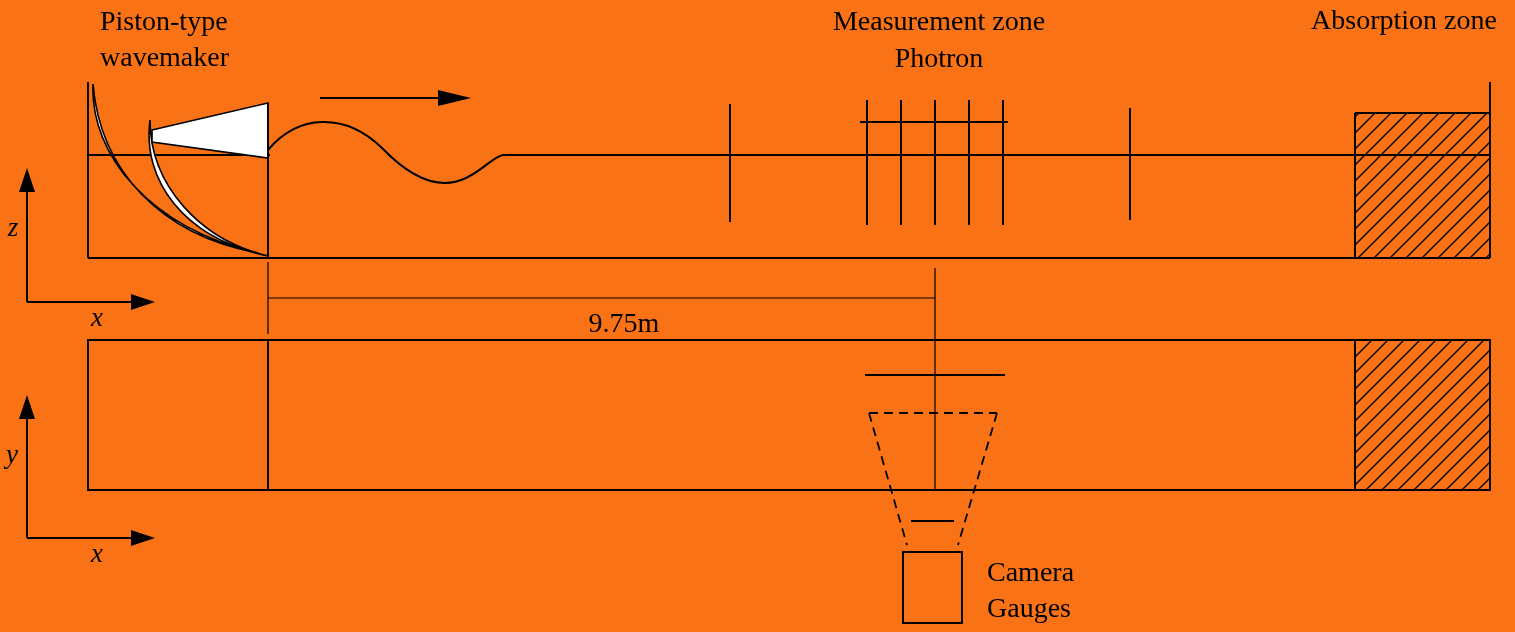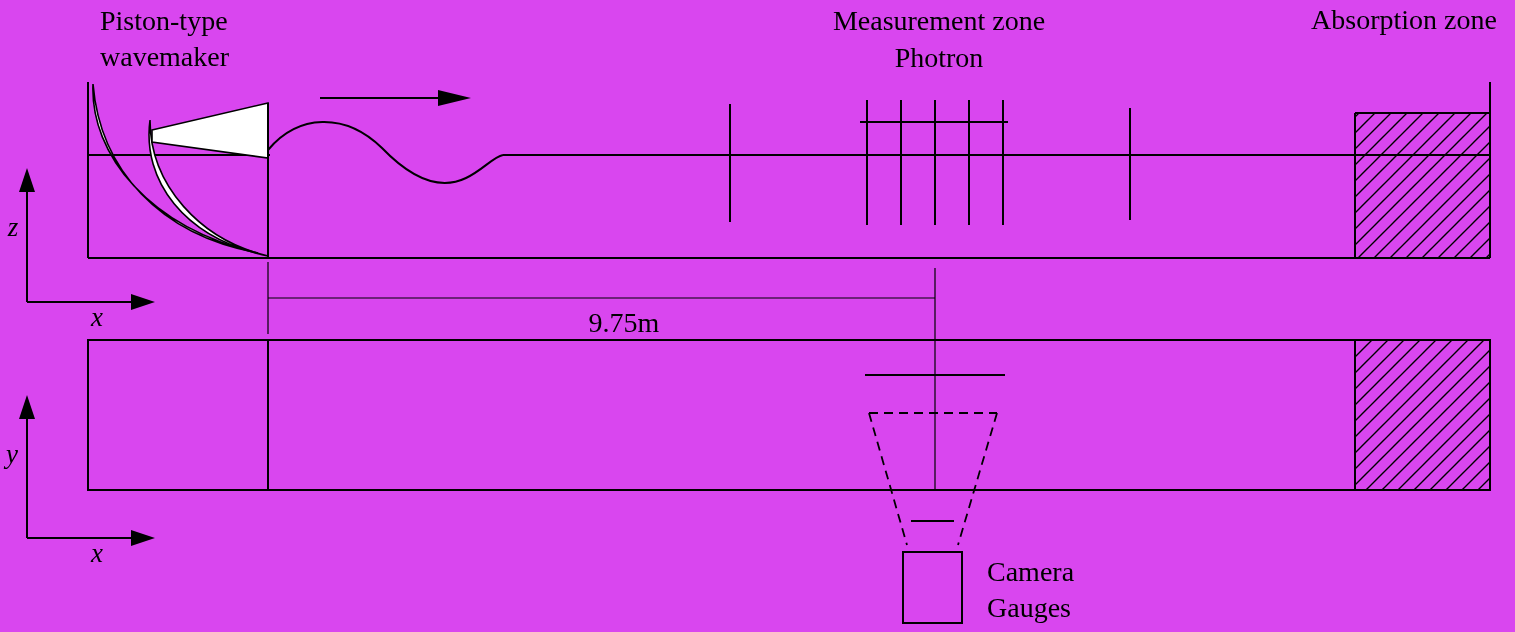--- a/index.html
+++ b/index.html
@@ -4,21 +4,21 @@
 <style>
   html, body {
     margin: 0;
     padding: 0;
     background: #ffffff;
   }
   .stage {
     position: relative;
     width: 1515px;
     height: 632px;
-    background: #d946ef;
+    background: #f97316;
     font-family: "Liberation Serif", serif;
   }
   svg { display: block; }
   .ln   { stroke: #000; stroke-width: 2;   fill: none; }
   .thin { stroke: #000; stroke-width: 1.2; fill: none; }
   .dash { stroke: #000; stroke-width: 1.8; fill: none; stroke-dasharray: 9 6; }
   .blade { stroke: #000; stroke-width: 1.6; fill: #fff; }
   .arrowhead { fill: #000; stroke: none; }
   text {
     font-family: "Liberation Serif", serif;

